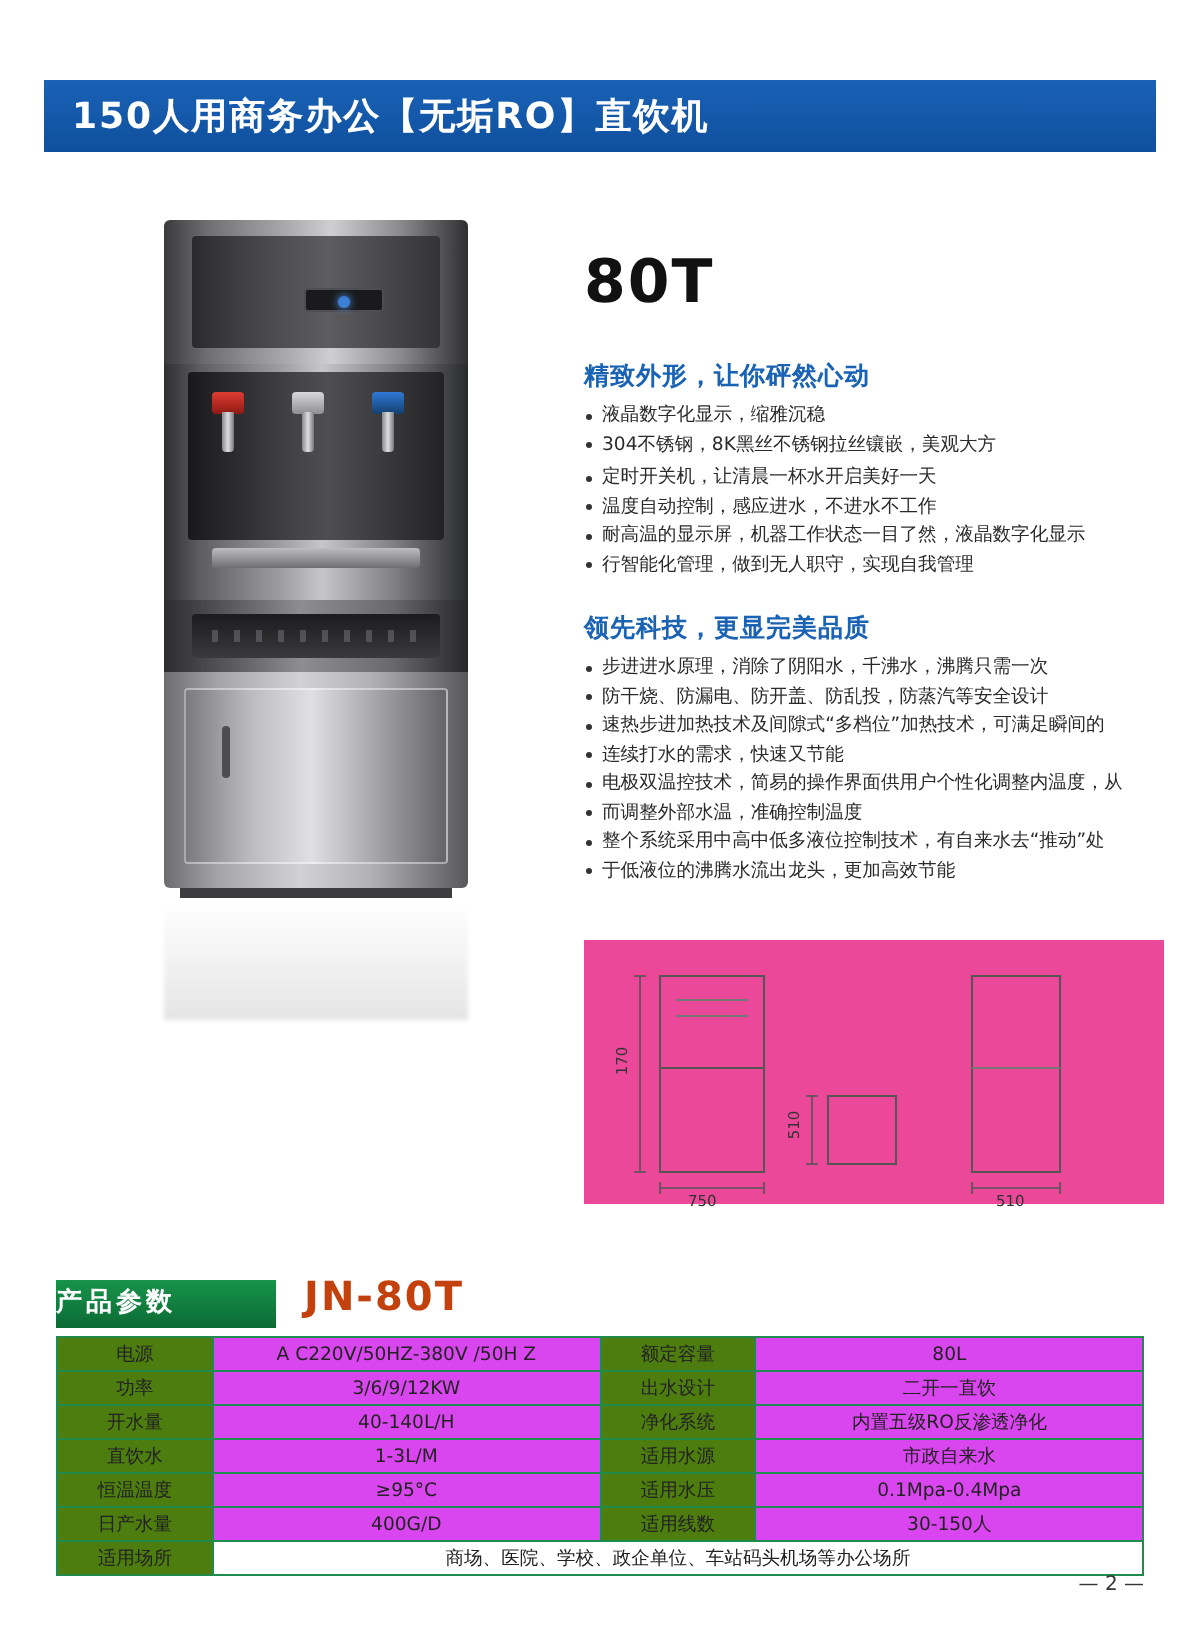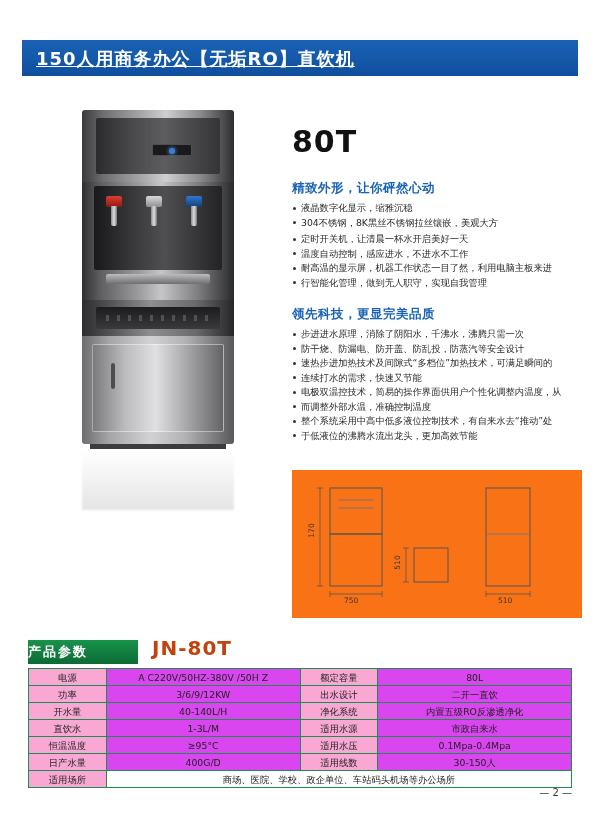--- a/index.html
+++ b/index.html
@@ -31,21 +31,20 @@
     left: 36px;
     top: 46px;
     width: 540px;
     height: 26px;
     line-height: 26px;
     color: #ffffff;
     font-size: 18px;
     font-weight: bold;
     letter-spacing: 1px;
     white-space: nowrap;
-    text-decoration: underline;
   }
 
   
   .photo-area {
     position: absolute;
     left: 60px;
     top: 100px;
     width: 210px;
     height: 420px;
   }
@@ -227,22 +226,22 @@
   #feat0 { top: 180px; }
   #feat1 { top: 232px; }
   #feat2 { top: 306px; }
 
   
   .dim-panel {
     position: absolute;
     left: 292px;
     top: 470px;
     width: 290px;
-    height: 148px;
-    background: #f97316;
+    height: 132px;
+    background: #ec4899;
     text-align: center;
   }
   .dim-svg { position: absolute; left: 0; top: 0; }
 
   
   .spec-head {
     position: absolute;
     left: 28px; top: 640px;
     width: 110px; height: 24px;
     background: #0f7d3e;
@@ -270,21 +269,21 @@
     font-size: 9.3px;
     color: #222;
   }
   table.spec td {
     border: 1px solid #1f8b4c;
     height: 17px;
     text-align: center;
     padding: 0 2px;
     line-height: 15px;
   }
-  td.lbl { width: 78px; background: #f9a8d4; }
+  td.lbl { width: 78px; background: #4d7c0f; }
   td.val { width: 194px; background: #d946ef; }
 
   .page-num {
     position: absolute;
     right: 28px;
     bottom: 18px;
     font-size: 10px;
     color: #333;
   }
 </style>
@@ -337,21 +336,21 @@
   <ul class="feat-list">
     <li>液晶数字化显示，缩雅沉稳</li>
     <li>304不锈钢，8K黑丝不锈钢拉丝镶嵌，美观大方</li>
   </ul>
 </div>
 
 <div class="feat-block" id="feat1">
   <ul class="feat-list">
     <li>定时开关机，让清晨一杯水开启美好一天</li>
     <li>温度自动控制，感应进水，不进水不工作</li>
-    <li>耐高温的显示屏，机器工作状态一目了然，利用电脑主板来进</li>
+    <li>耐高温的显示屏，机器工作状态一目了然，液晶数字化显示</li>
     <li>行智能化管理，做到无人职守，实现自我管理</li>
   </ul>
 </div>
 
 <div class="feat-block" id="feat2">
   <div class="feat-head">领先科技，更显完美品质</div>
   <ul class="feat-list">
     <li>步进进水原理，消除了阴阳水，千沸水，沸腾只需一次</li>
     <li>防干烧、防漏电、防开盖、防乱投，防蒸汽等安全设计</li>
     <li>速热步进加热技术及间隙式“多档位”加热技术，可满足瞬间的</li>

